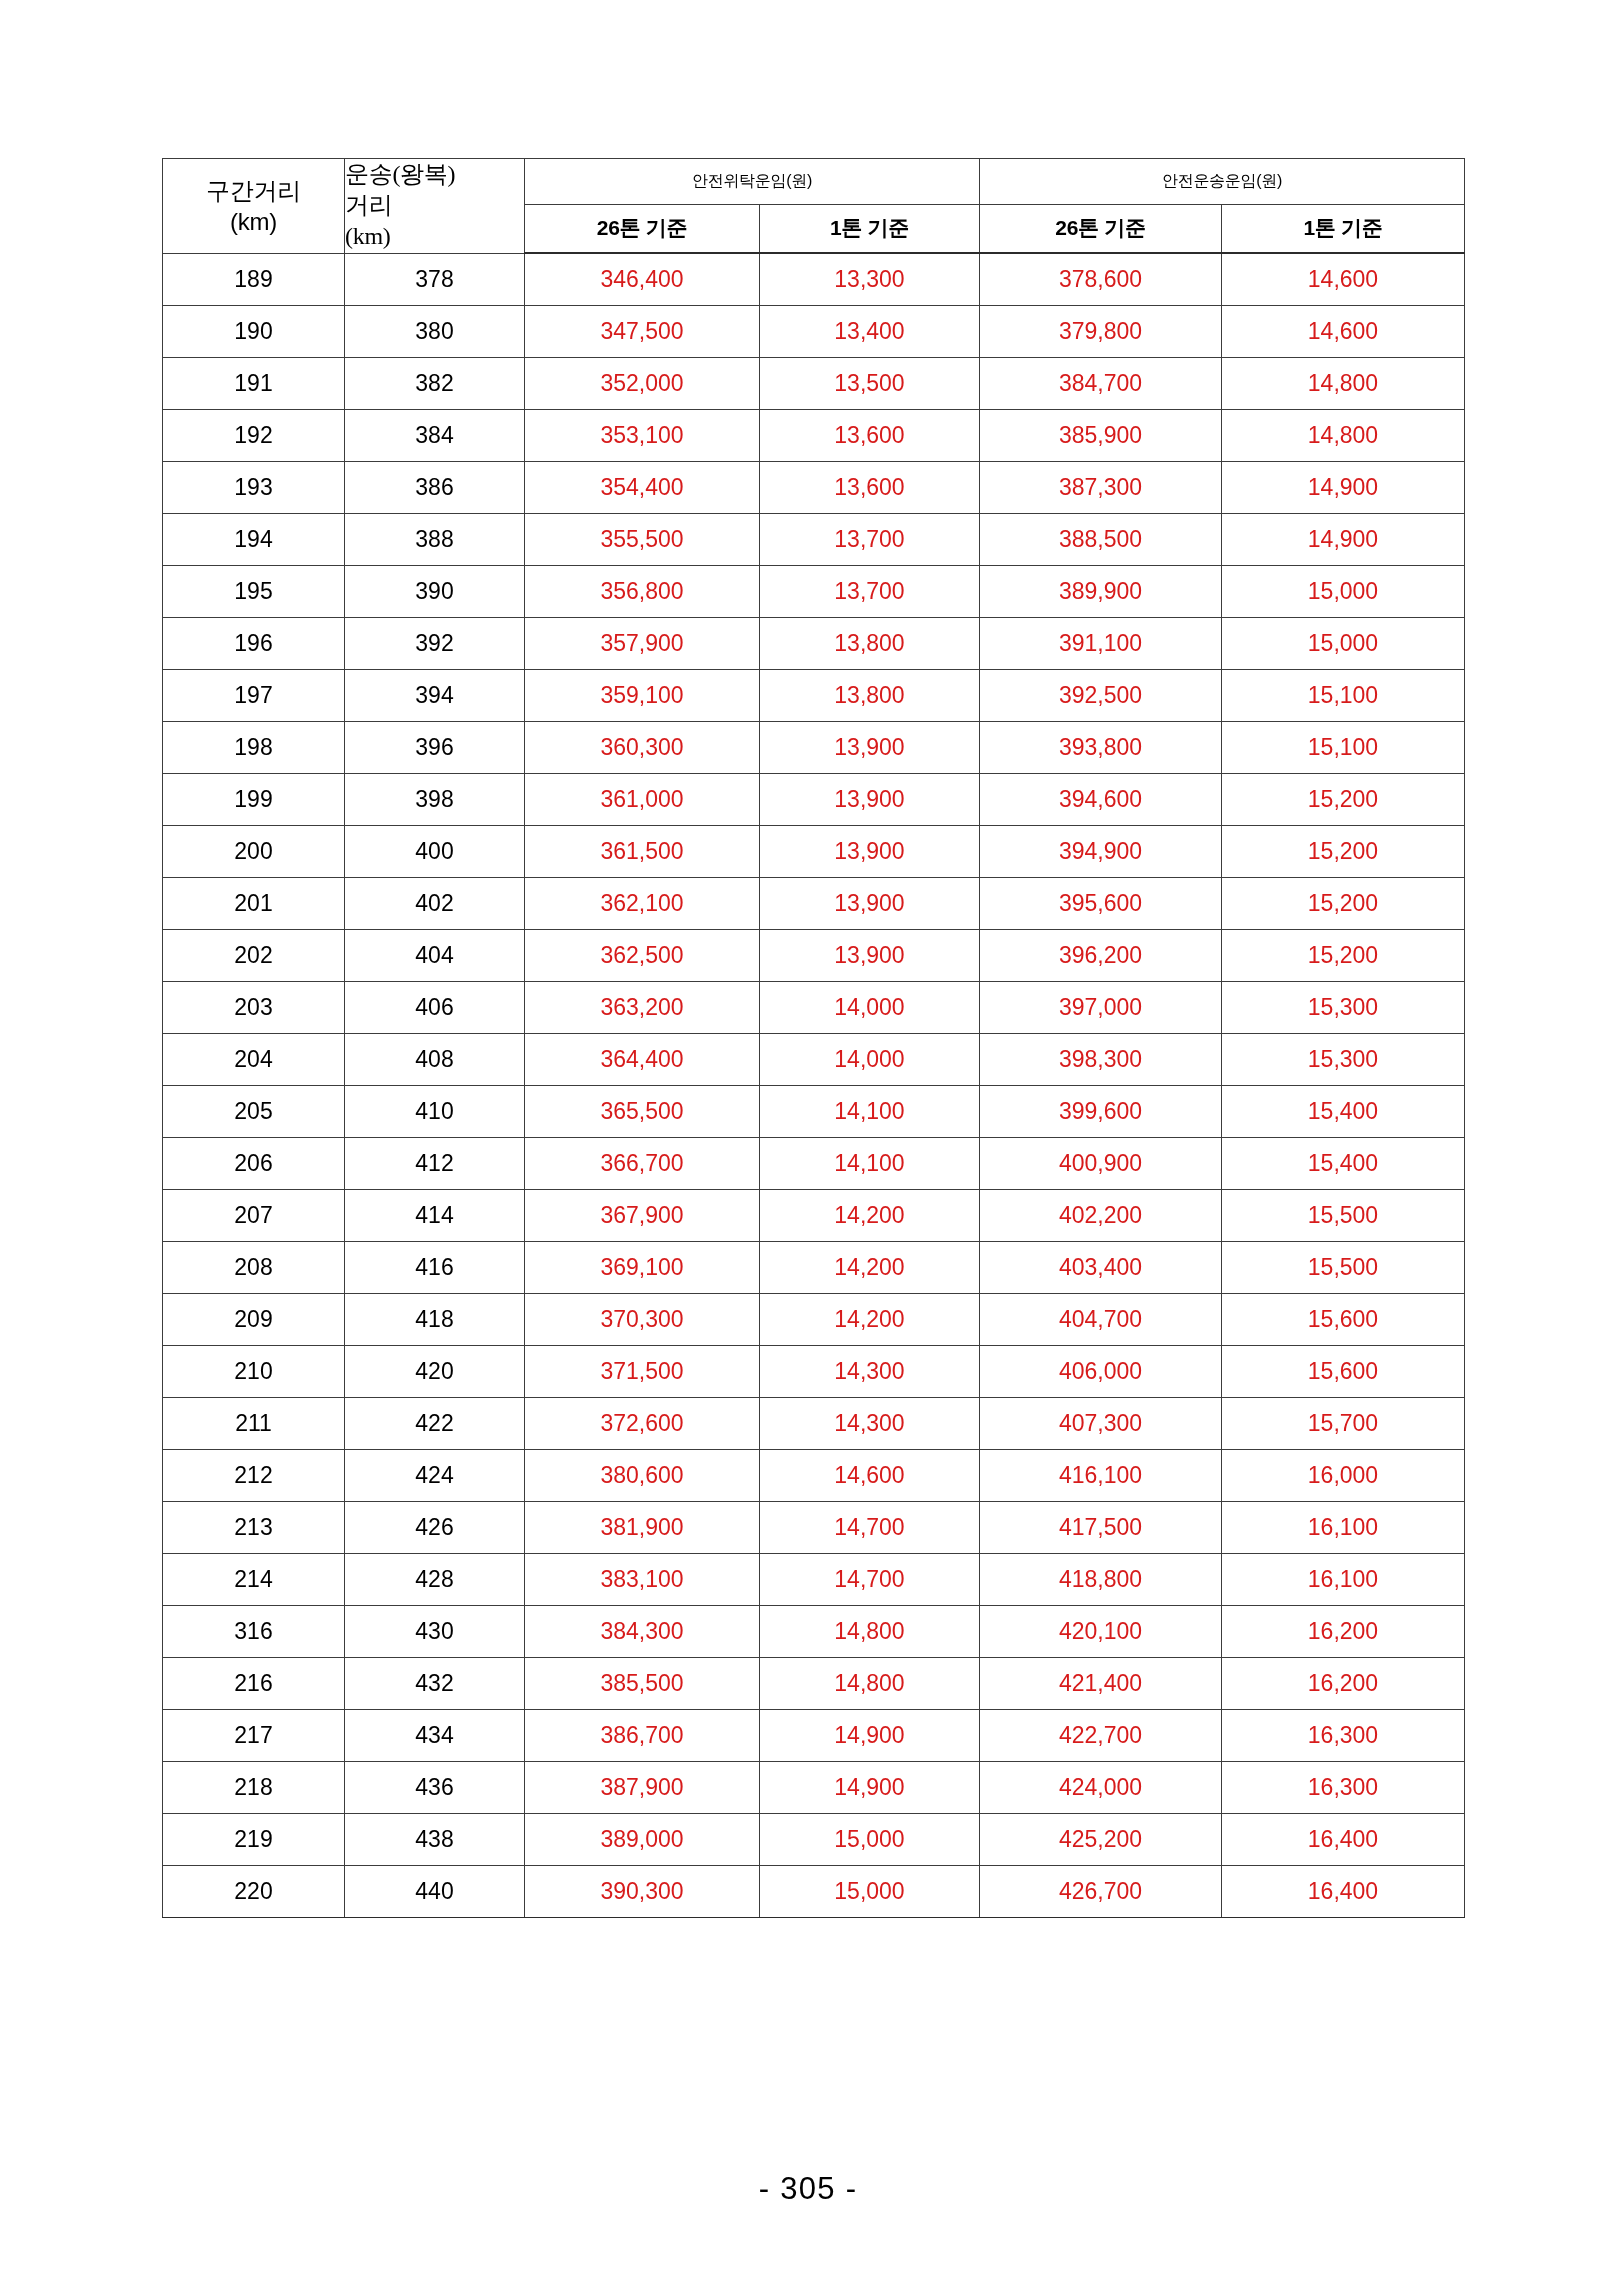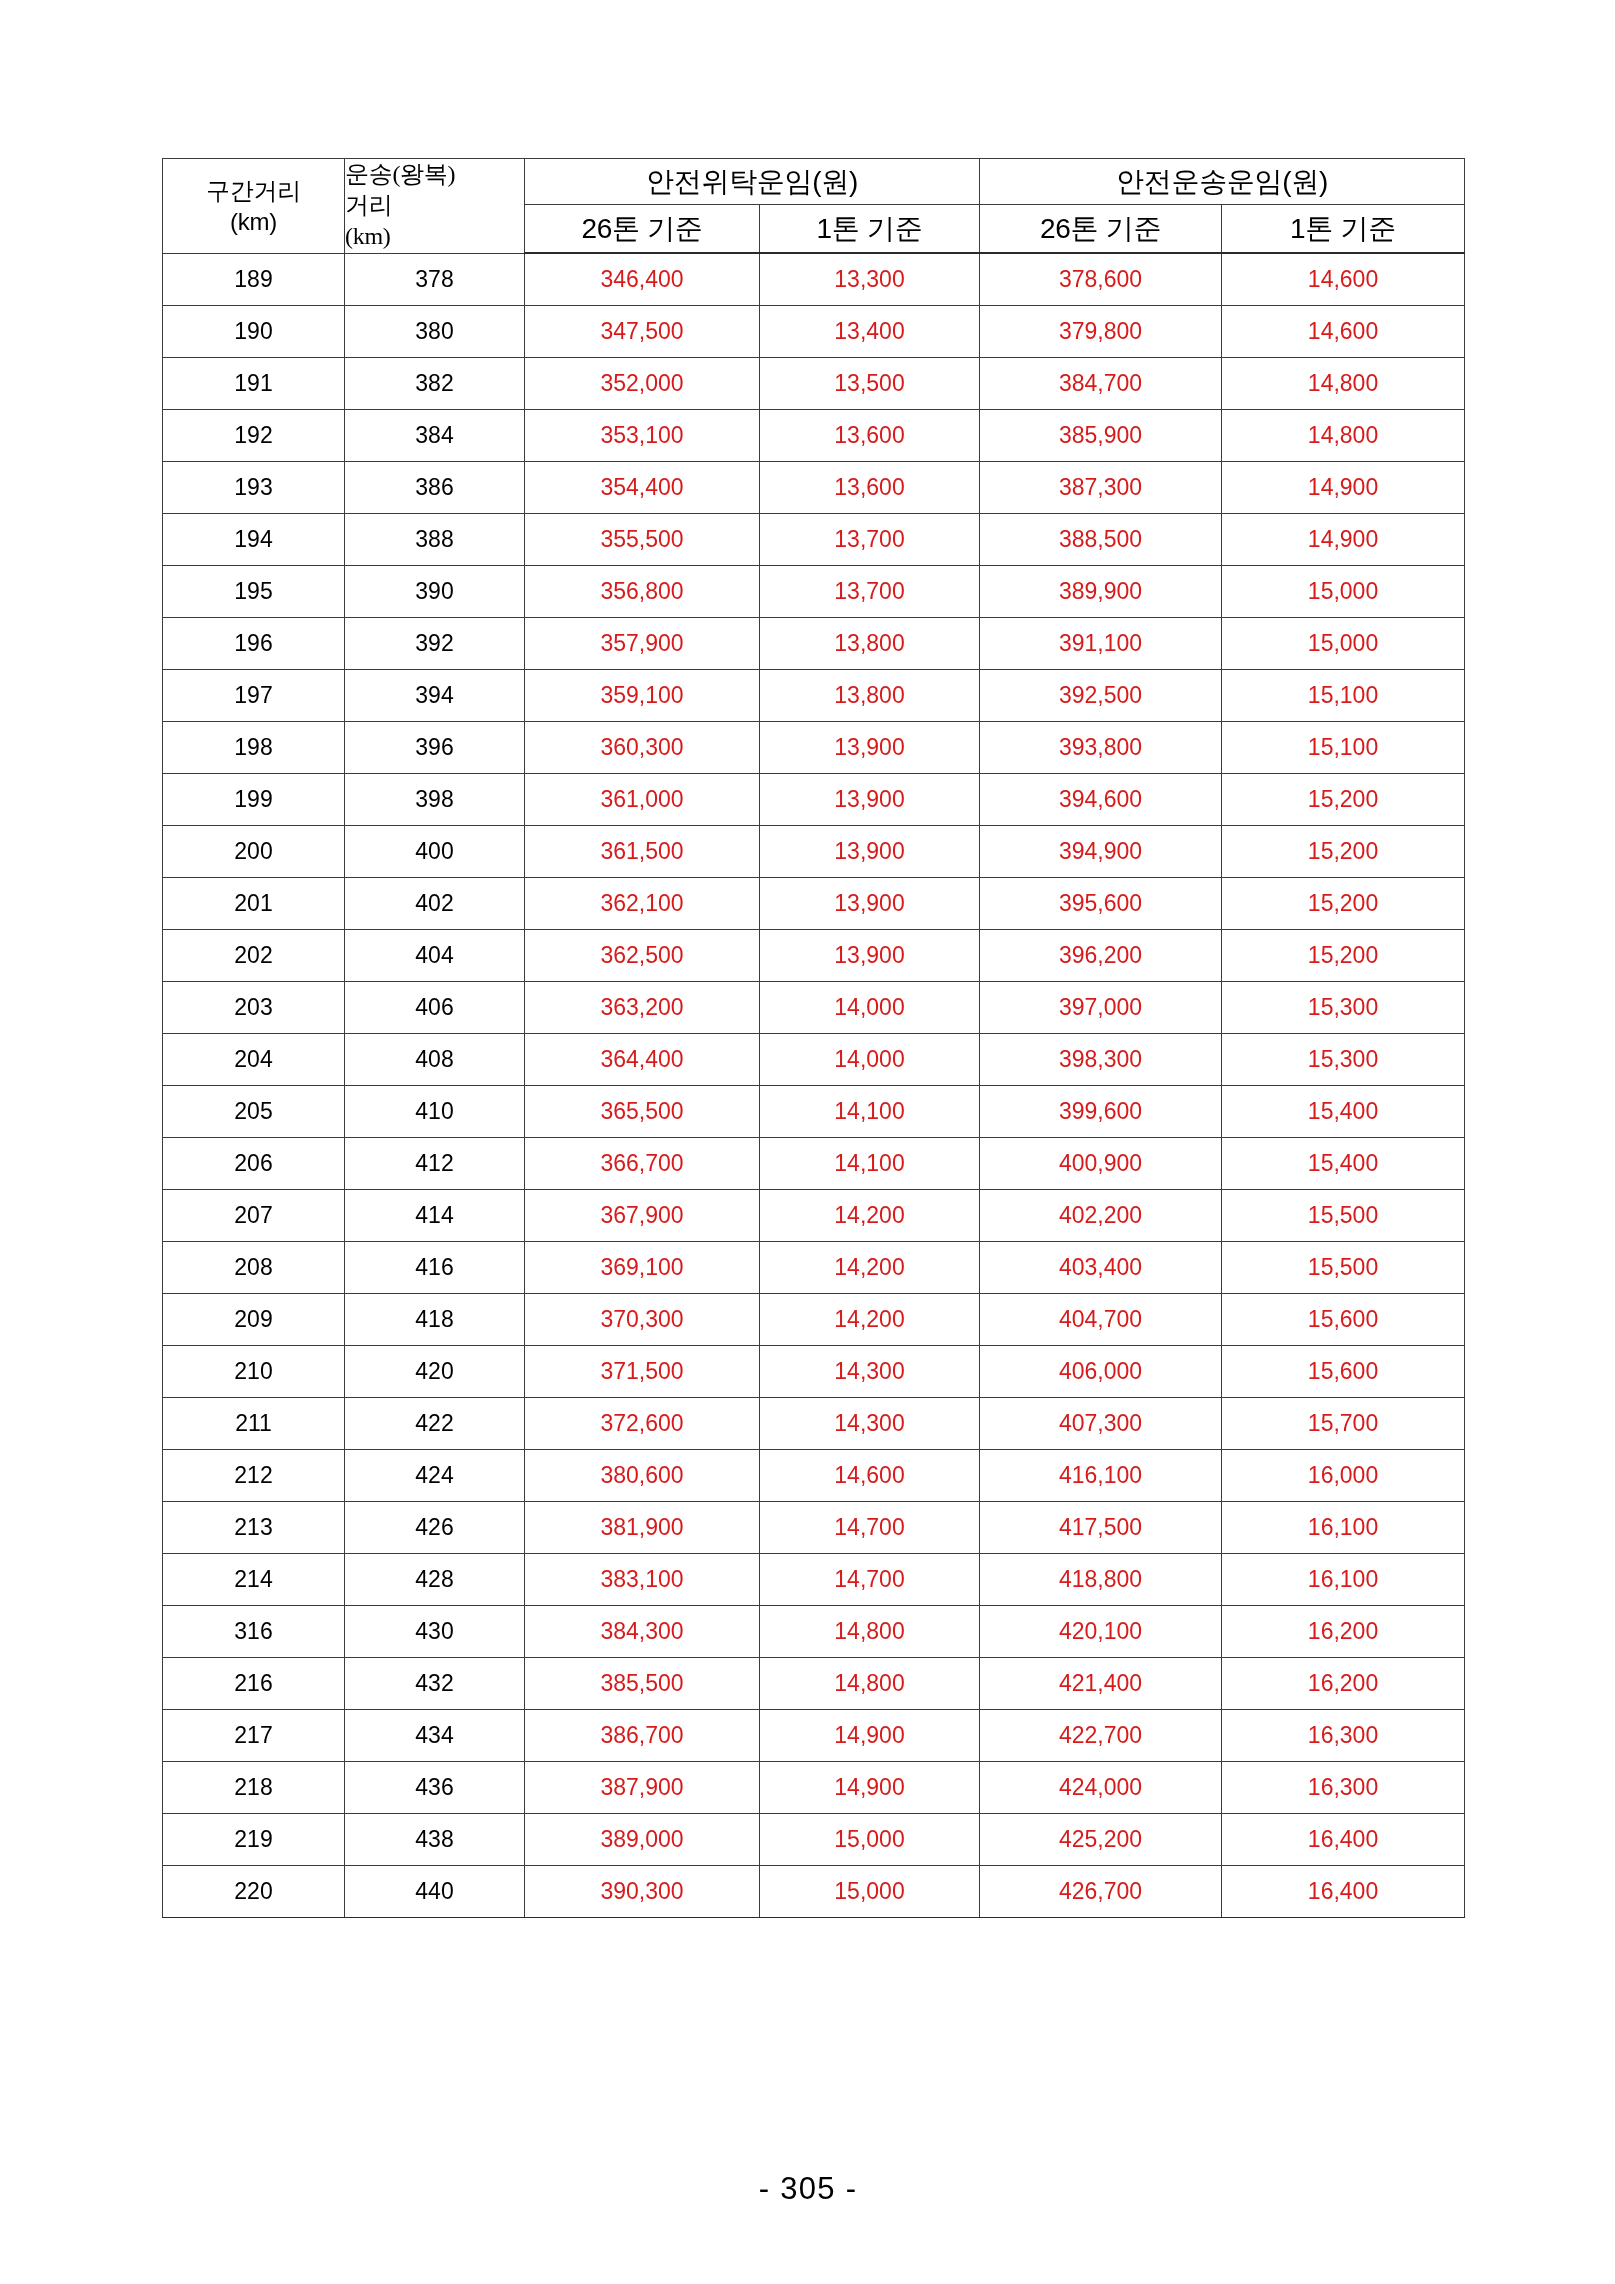--- a/index.html
+++ b/index.html
@@ -50,29 +50,29 @@
   table.rate-table td {
     border: 0.7px solid #3c3c3c;
     text-align: center;
     vertical-align: middle;
     padding: 0;
     background: #ffffff;
   }
 
   
   .hd-group {
-    font-size: 28px;
+    font-size: 16px;
     font-weight: 400;
     letter-spacing: -0.3px;
     height: 42px;
     line-height: 1.18;
   }
   .hd-sub {
-    font-size: 28px;
-    font-weight: 400;
+    font-size: 21px;
+    font-weight: 700;
     letter-spacing: -0.3px;
     height: 43px;
     line-height: 1.18;
   }
   .hd-stack {
     font-size: 24px;
     font-weight: 400;
     letter-spacing: -0.3px;
     line-height: 1.30;
     height: 85px;

